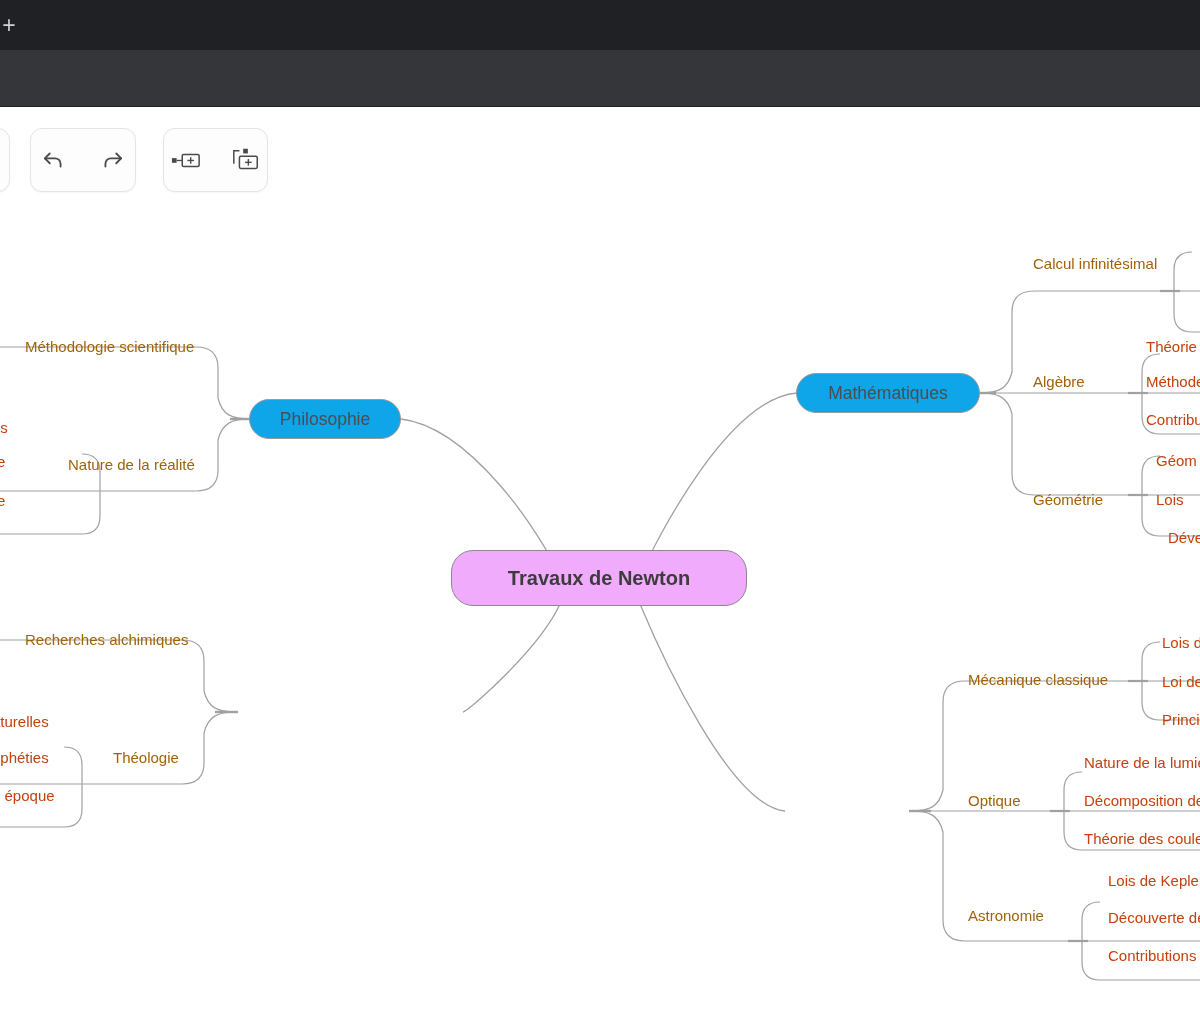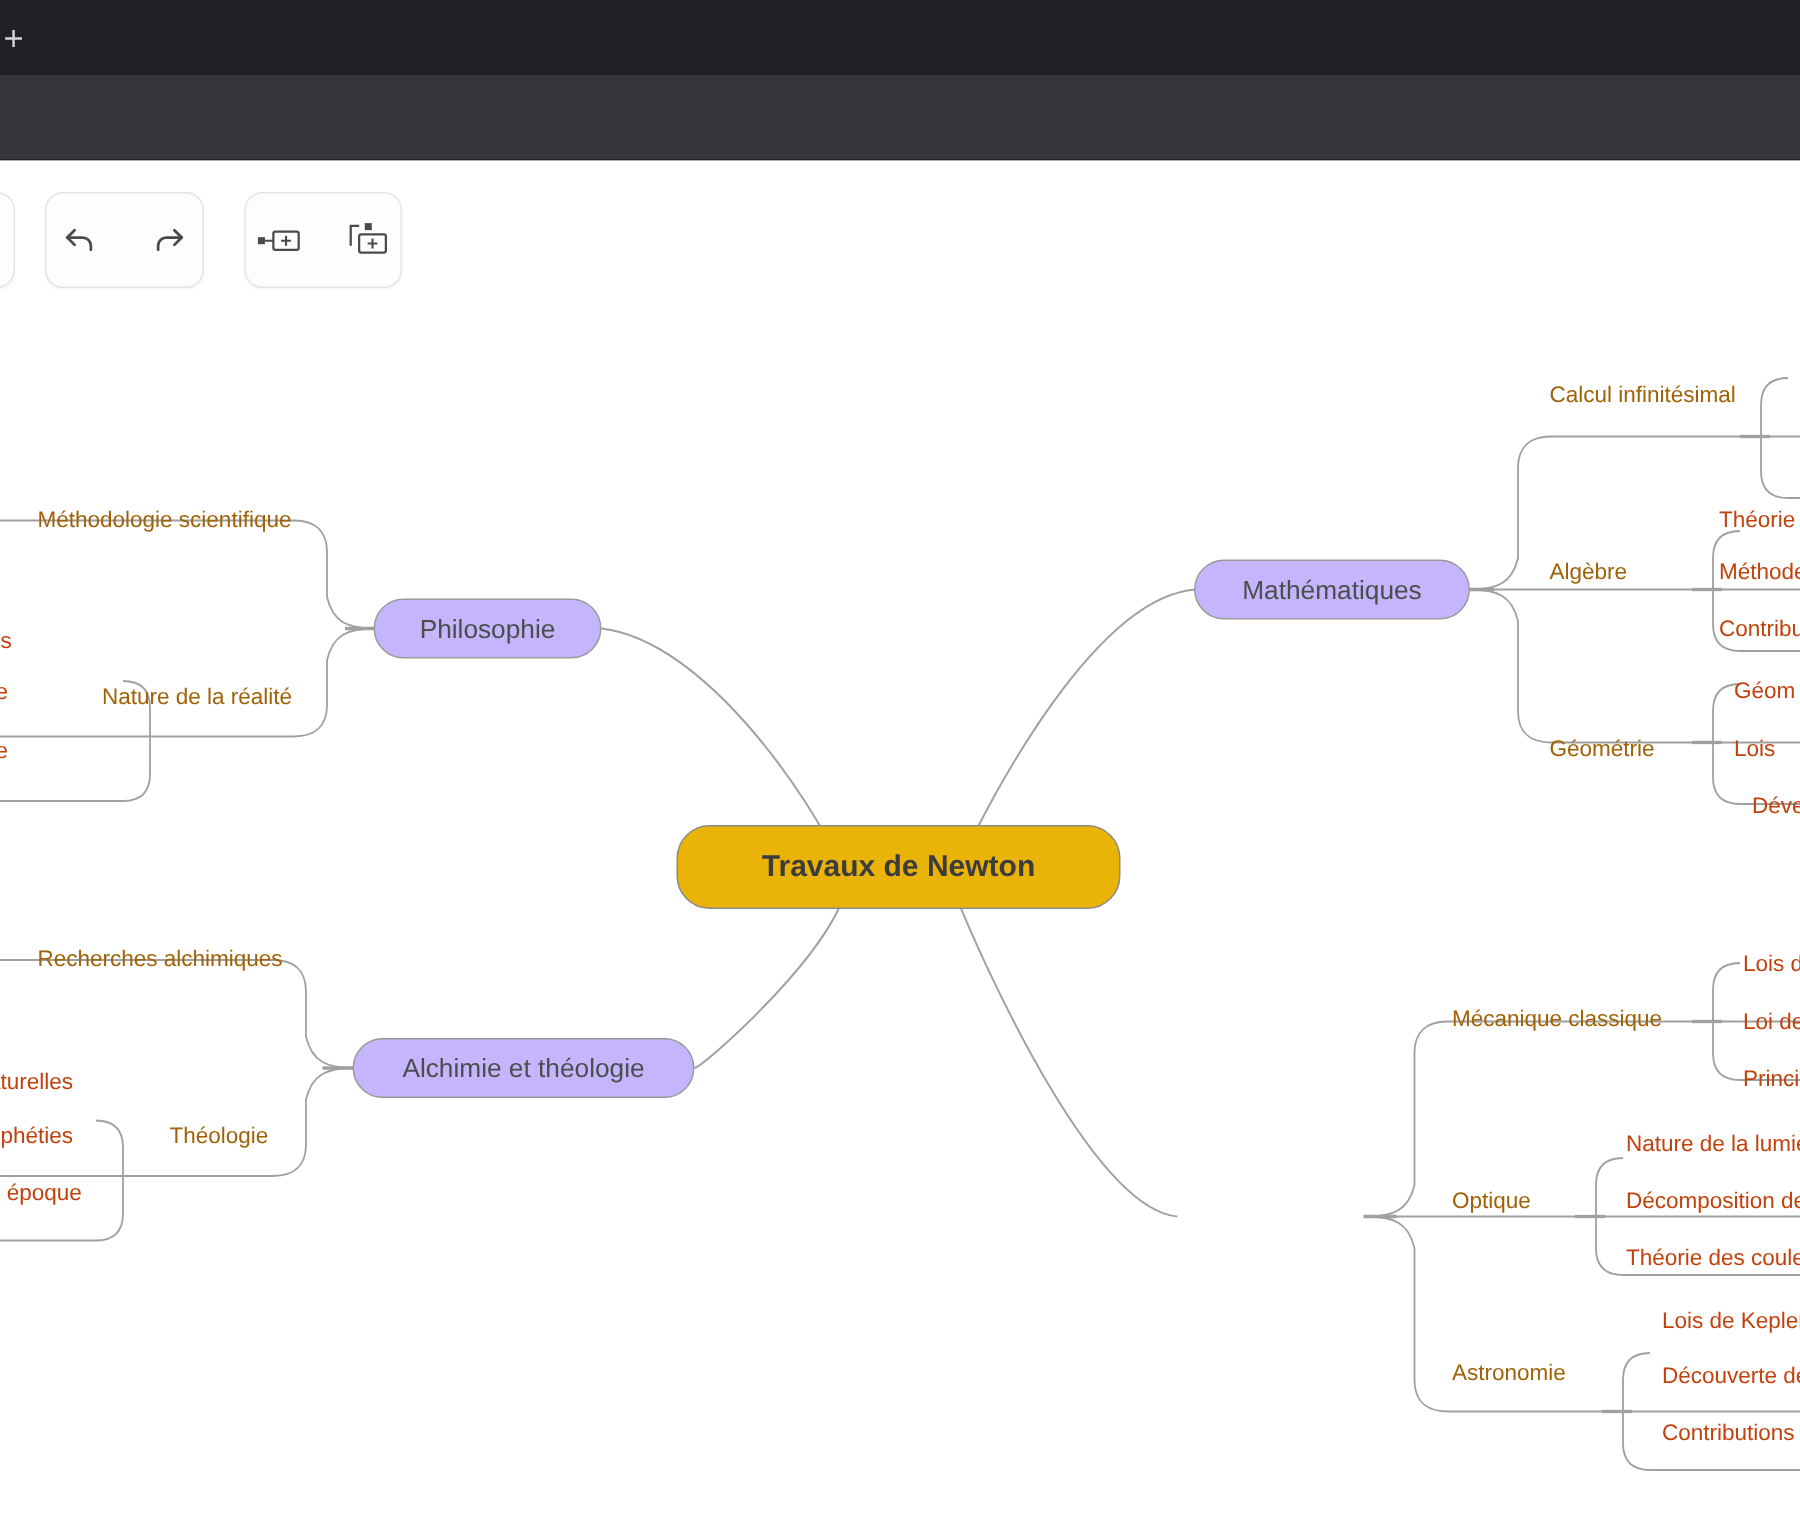--- a/index.html
+++ b/index.html
@@ -89,31 +89,31 @@
   .node {
     position: absolute;
     display: flex; align-items: center; justify-content: center;
     white-space: nowrap;
     color: #4a4a4a;
     cursor: pointer;
   }
   .node-root {
     border: 1.6px solid #8a8a8a;
     border-radius: 22px;
-    background: #eab308;
+    background: #f0abfc;
     font-size: 20px;
     font-weight: bold;
     color: #3c3c3c;
     height: 56px;
     padding: 0 26px;
   }
   .node-branch {
     border: 1.2px solid #9a9a9a;
     border-radius: 20px;
-    background: #c4b5fd;
+    background: #0ea5e9;
     font-size: 17.5px;
     height: 40px;
     padding: 0 22px;
     color: #4d4d4d;
   }
   .node-sub {
     font-size: 15px;
     color: #a16207;
     background: transparent;
     height: 26px;
@@ -237,21 +237,20 @@
 
       <path d="M82 252 C 94 252, 100 258, 100 270 L100 314 C 100 326, 94 332, 82 332 L-10 332"></path>
       <path d="M64 545 C 76 545, 82 551, 82 563 L82 607 C 82 619, 76 625, 64 625 L-10 625"></path>
     </g>
   </svg>
 
   <div class="node node-root" style="left:451px; top:348px; width:296px;">Travaux de Newton</div>
 
   <div class="node node-branch" style="left:249px; top:197px; width:152px;">Philosophie</div>
   <div class="node node-branch" style="left:796px; top:171px; width:184px;">Mathématiques</div>
-  <div class="node node-branch" style="left:235px; top:490px; width:228px;">Alchimie et théologie</div>
 
   <div class="node node-sub" style="left:25px; top:131px;">Méthodologie scientifique</div>
   <div class="node node-sub" style="left:68px; top:249px;">Nature de la réalité</div>
 
   <div class="node node-leaf" style="left:-8px; top:212px;">us</div>
   <div class="node node-leaf" style="left:-8px; top:246px;">re</div>
   <div class="node node-leaf" style="left:-8px; top:285px;">re</div>
 
   <div class="node node-sub" style="left:25px; top:424px;">Recherches alchimiques</div>
   <div class="node node-sub" style="left:113px; top:542px;text-align:right;">Théologie</div>

